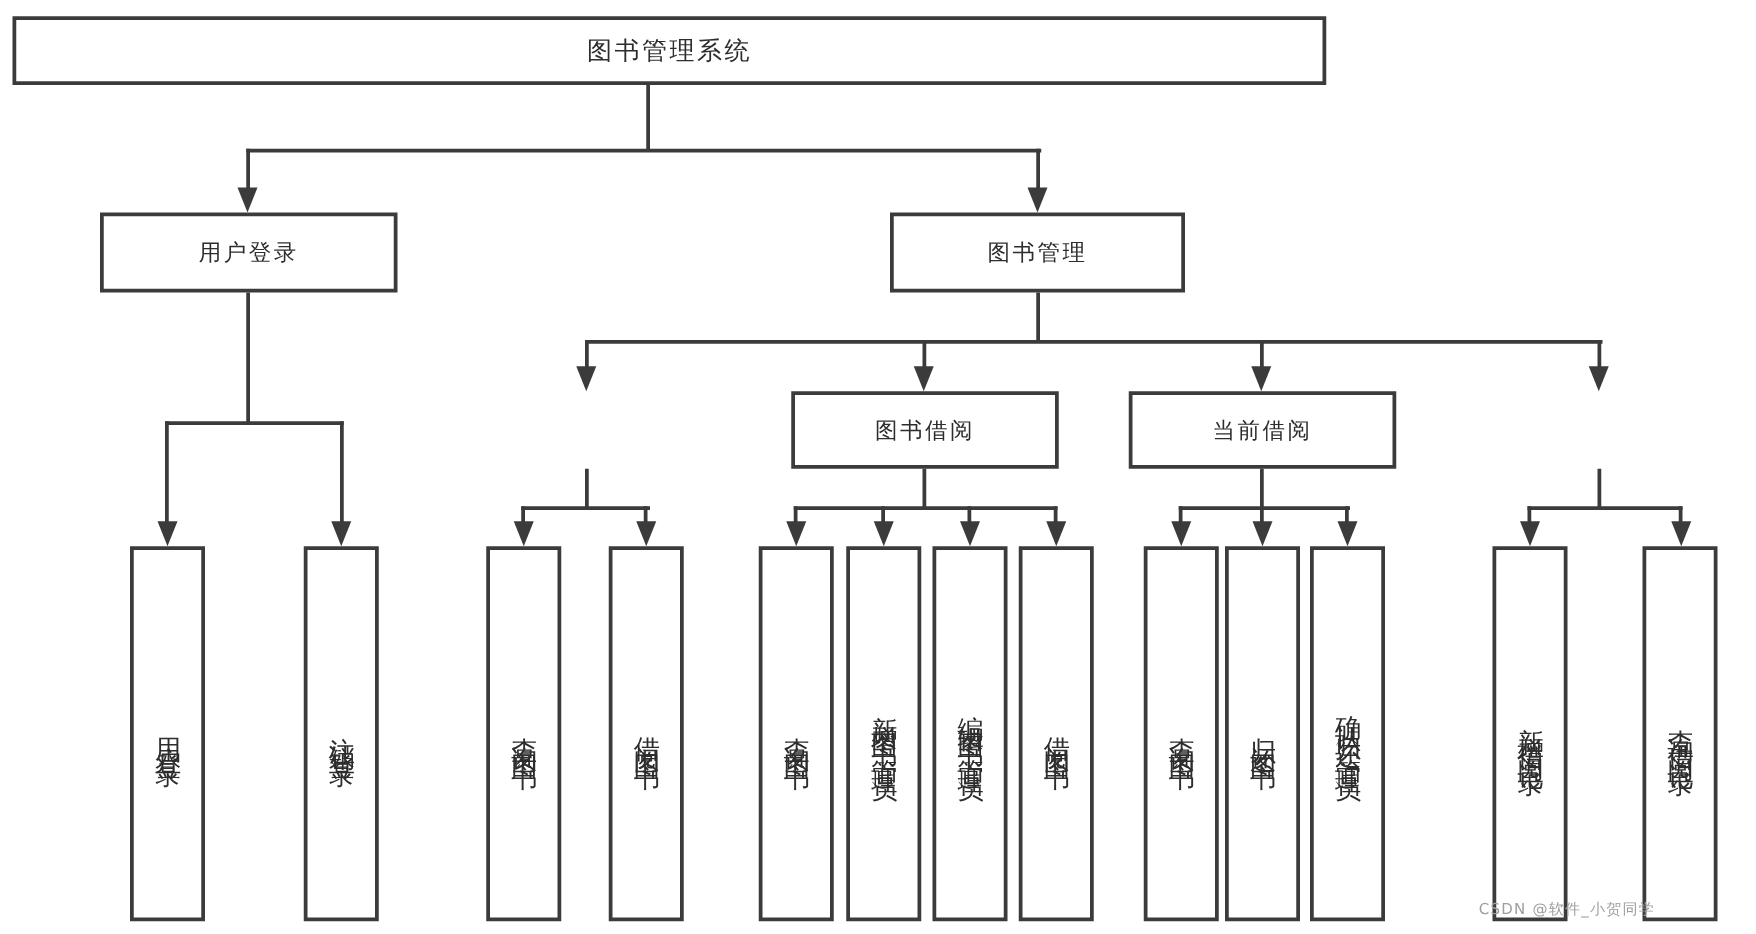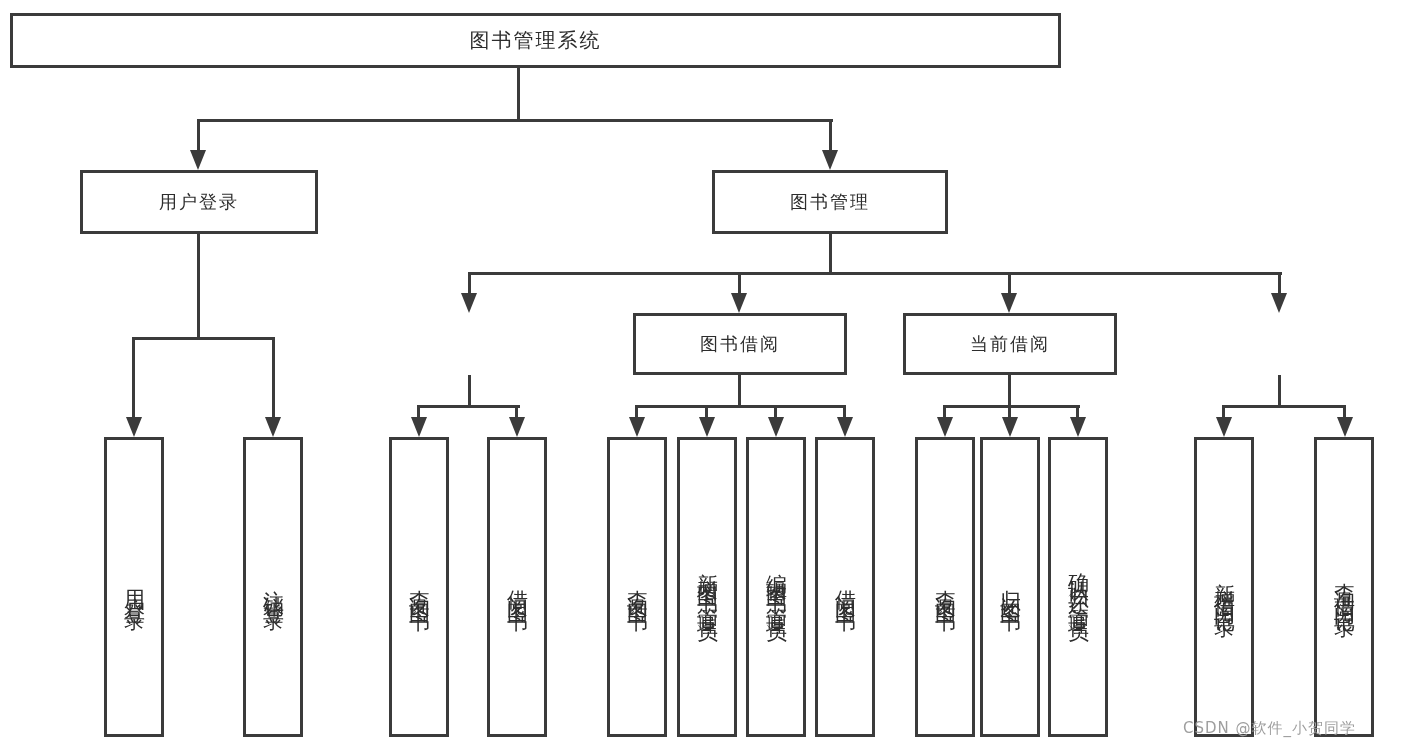--- a/index.html
+++ b/index.html
@@ -33,21 +33,21 @@
   .arrow{
     position:absolute;
     width:0;height:0;
     border-left:8px solid transparent;
     border-right:8px solid transparent;
     border-top:20px solid #3b3b3b;
   }
   .watermark{
     position:absolute;
     left:1183px;top:719px;
-    font-size:15px;
+    font-size:12px;
     color:#9e9e9e;
     letter-spacing:1px;
     white-space:nowrap;
   }
 </style>
 </head>
 <body>
 
 <div id="canvas">
 

